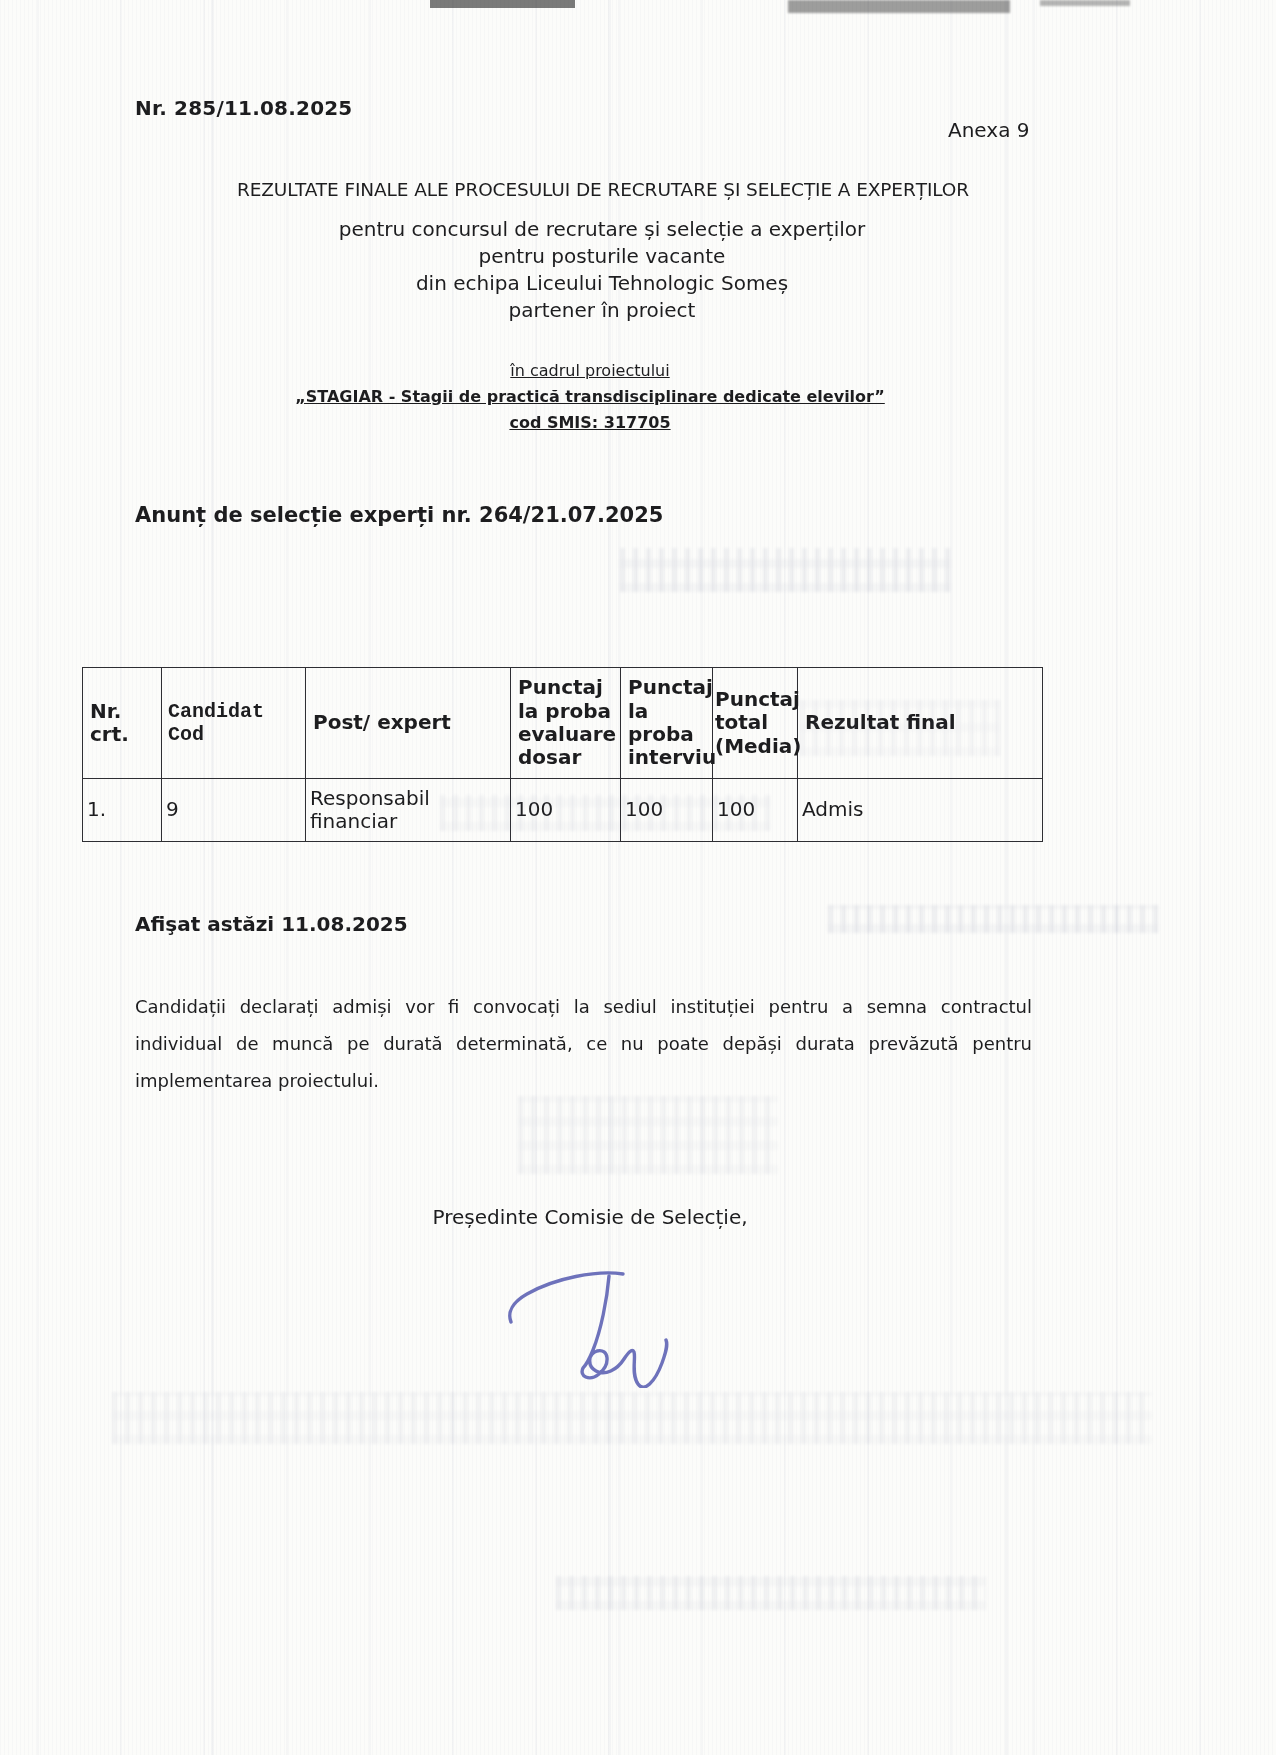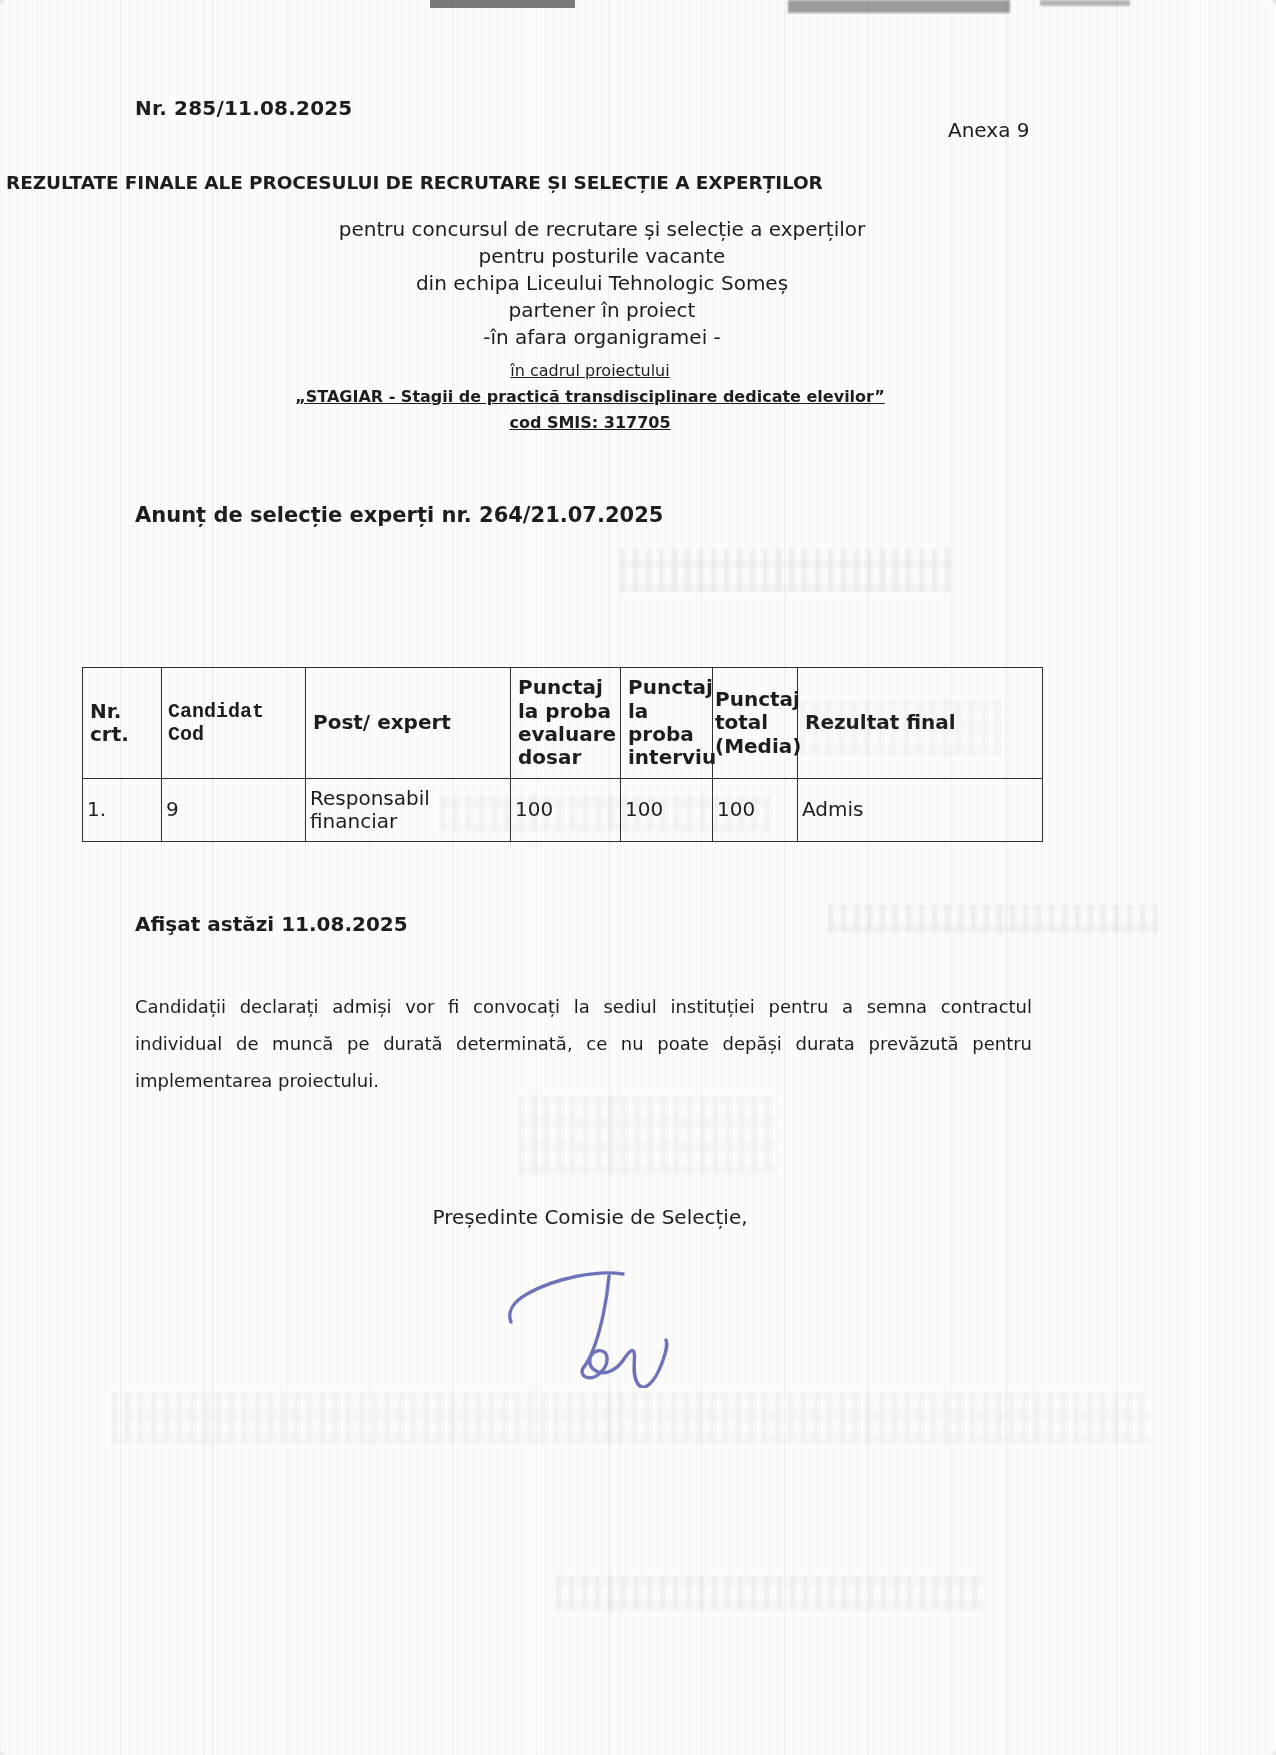--- a/index.html
+++ b/index.html
@@ -4,36 +4,35 @@
 <style>
   html,body { margin:0; padding:0; background:#e8e8e8; }
   .page {
     position:relative;
     width:1276px; height:1755px;
     margin:0 auto;
     background:#fcfcfa;
     font-family:"DejaVu Sans","Liberation Sans",sans-serif;
     color:#1d1d1f;
     overflow:hidden;
-    border-radius:8px;
   }
   
   .streaks {
     position:absolute; inset:0; pointer-events:none;
     background-image:
       repeating-linear-gradient(90deg, rgba(130,140,170,0.045) 0 1px, transparent 1px 4px),
       repeating-linear-gradient(90deg, transparent 0 37px, rgba(120,130,165,0.05) 37px 39px, transparent 39px 83px),
       repeating-linear-gradient(90deg, transparent 0 211px, rgba(110,120,160,0.06) 211px 214px, transparent 214px 397px);
   }
   .doc-number { position:absolute; left:135px; top:96px; font-size:20px; font-weight:bold; letter-spacing:.2px; }
   .annex { position:absolute; left:948px; top:118px; font-size:20px; }
   .title {
     position:absolute; top:166px; left:0; width:1180px;
-    margin:6px; 
-    font-size:18.5px; font-weight:bold; letter-spacing:-.1px;
+    margin:13px; text-align:center;
+    font-size:18.5px; font-weight:normal; letter-spacing:-.1px;
   }
   .center-col { position:absolute; left:0; width:1180px; text-align:center; }
   .subtitle { top:216px; font-size:20px; line-height:27px;padding-left:12px; }
   .project { top:358px; font-size:16px; line-height:26px;text-decoration:underline; }
   .bold { font-weight:bold; }
   .announcement { position:absolute; left:135px; top:503px; font-size:21px; font-weight:bold; }
   table.results {
     position:absolute; left:82px; top:667px;
     width:960px; border-collapse:collapse; table-layout:fixed;
     font-size:20px;
@@ -87,21 +86,20 @@
   <div class="doc-number">Nr. 285/11.08.2025</div>
   <div class="annex">Anexa 9</div>
 
   <h1 class="title">REZULTATE FINALE ALE PROCESULUI DE RECRUTARE ȘI SELECȚIE A EXPERȚILOR</h1>
 
   <div class="center-col subtitle">
     <div>pentru concursul de recrutare și selecție a experților</div>
     <div>pentru posturile vacante</div>
     <div>din echipa Liceului Tehnologic Someș</div>
     <div>partener în proiect</div>
-    <div>-în afara organigramei -</div>
   </div>
 
   <div class="center-col project">
     <div>în cadrul proiectului</div>
     <div class="bold">„STAGIAR - Stagii de practică transdisciplinare dedicate elevilor”</div>
     <div class="bold">cod SMIS: 317705</div>
   </div>
 
   <div class="announcement">Anunț de selecție experți nr. 264/21.07.2025</div>
 

